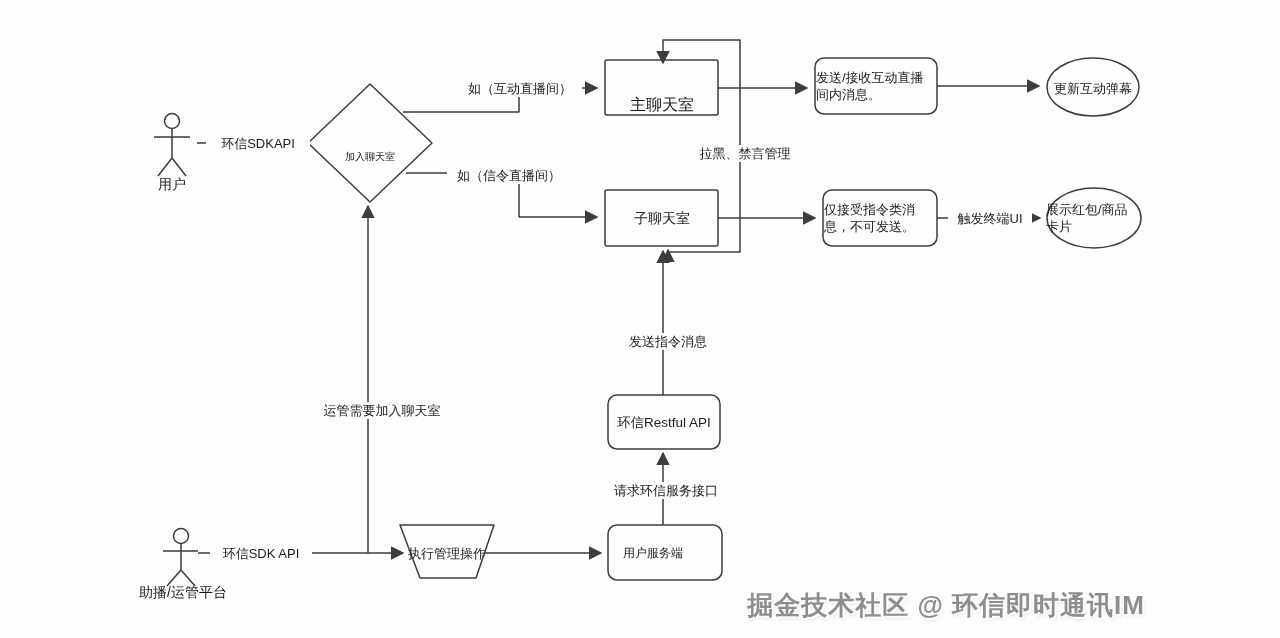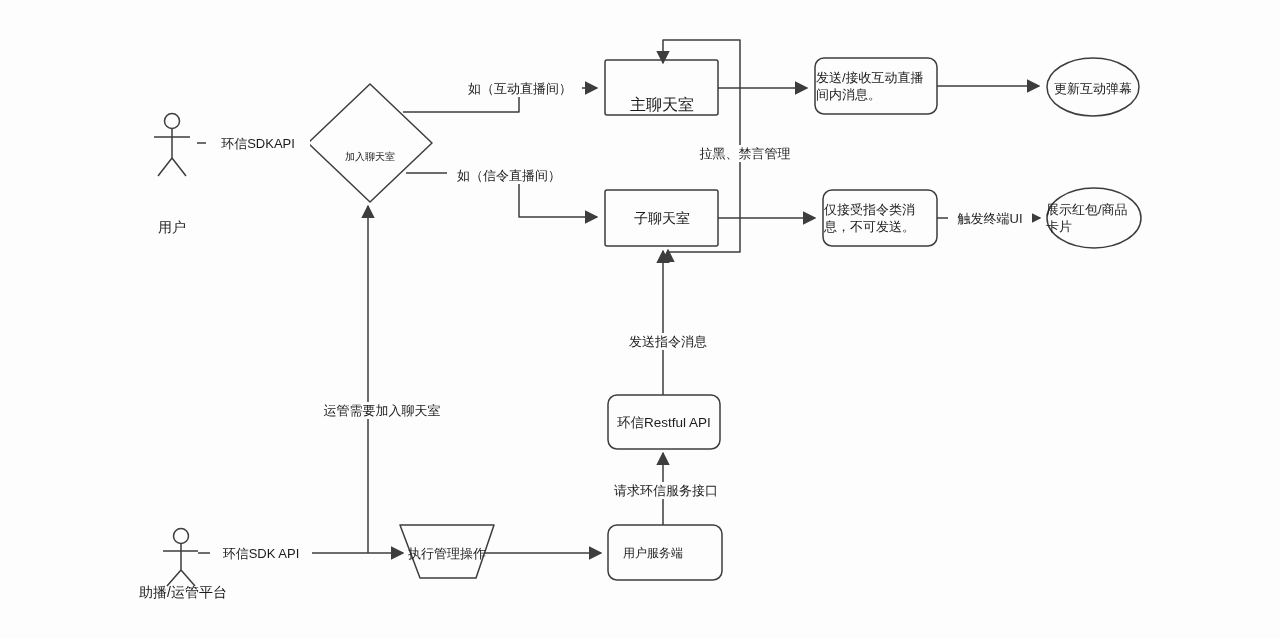--- a/index.html
+++ b/index.html
@@ -109,21 +109,21 @@
 
     <path class="shape filled" d="M400,525 L494,525 L476,578 L420,578 Z"></path>
 
     <path class="shape" d="M198,553 H403" marker-end="url(#arr)"></path>
 
     <path class="shape" d="M368,553 V206" marker-end="url(#arr)"></path>
 
     <path class="shape" d="M485,553 H601" marker-end="url(#arr)"></path>
   </svg>
 
-  <div class="lbl" style="left:132px;top:176px;width:80px;font-size:14px;margin-top:43px;">用户</div>
+  <div class="lbl" style="left:132px;top:176px;width:80px;font-size:14px;">用户</div>
 
   <div class="lbl onln" style="left:206px;top:135px;width:100px;">环信SDKAPI</div>
 
   <div class="lbl" style="left:309px;top:135px;width:122px;font-size:10px;margin-top:13px;">加入聊天室</div>
 
   <div class="lbl onln" style="left:458px;top:80px;width:120px;">如（互动直播间）</div>
 
   <div class="lbl onln" style="left:447px;top:167px;width:120px;">如（信令直播间）</div>
 
   <div class="lbl" style="left:606px;top:96px;width:112px;font-size:16px;">主聊天室</div>
@@ -160,14 +160,15 @@
   <div class="lbl" style="left:608px;top:545px;width:90px;font-size:12px;">用户服务端</div>
 
   <div class="lbl" style="left:397px;top:545px;width:100px;">执行管理操作</div>
 
   <div class="lbl onln" style="left:210px;top:545px;width:98px;">环信SDK API</div>
 
   <div class="lbl onln" style="left:310px;top:402px;width:140px;">运管需要加入聊天室</div>
 
   <div class="lbl" style="left:113px;top:584px;width:140px;font-size:14px;">助播/运管平台</div>
 
+  <div class="watermark" style="right:135px;top:588px;">掘金技术社区 @ 环信即时通讯IM</div>
 
 </div>
 
 </body></html>

